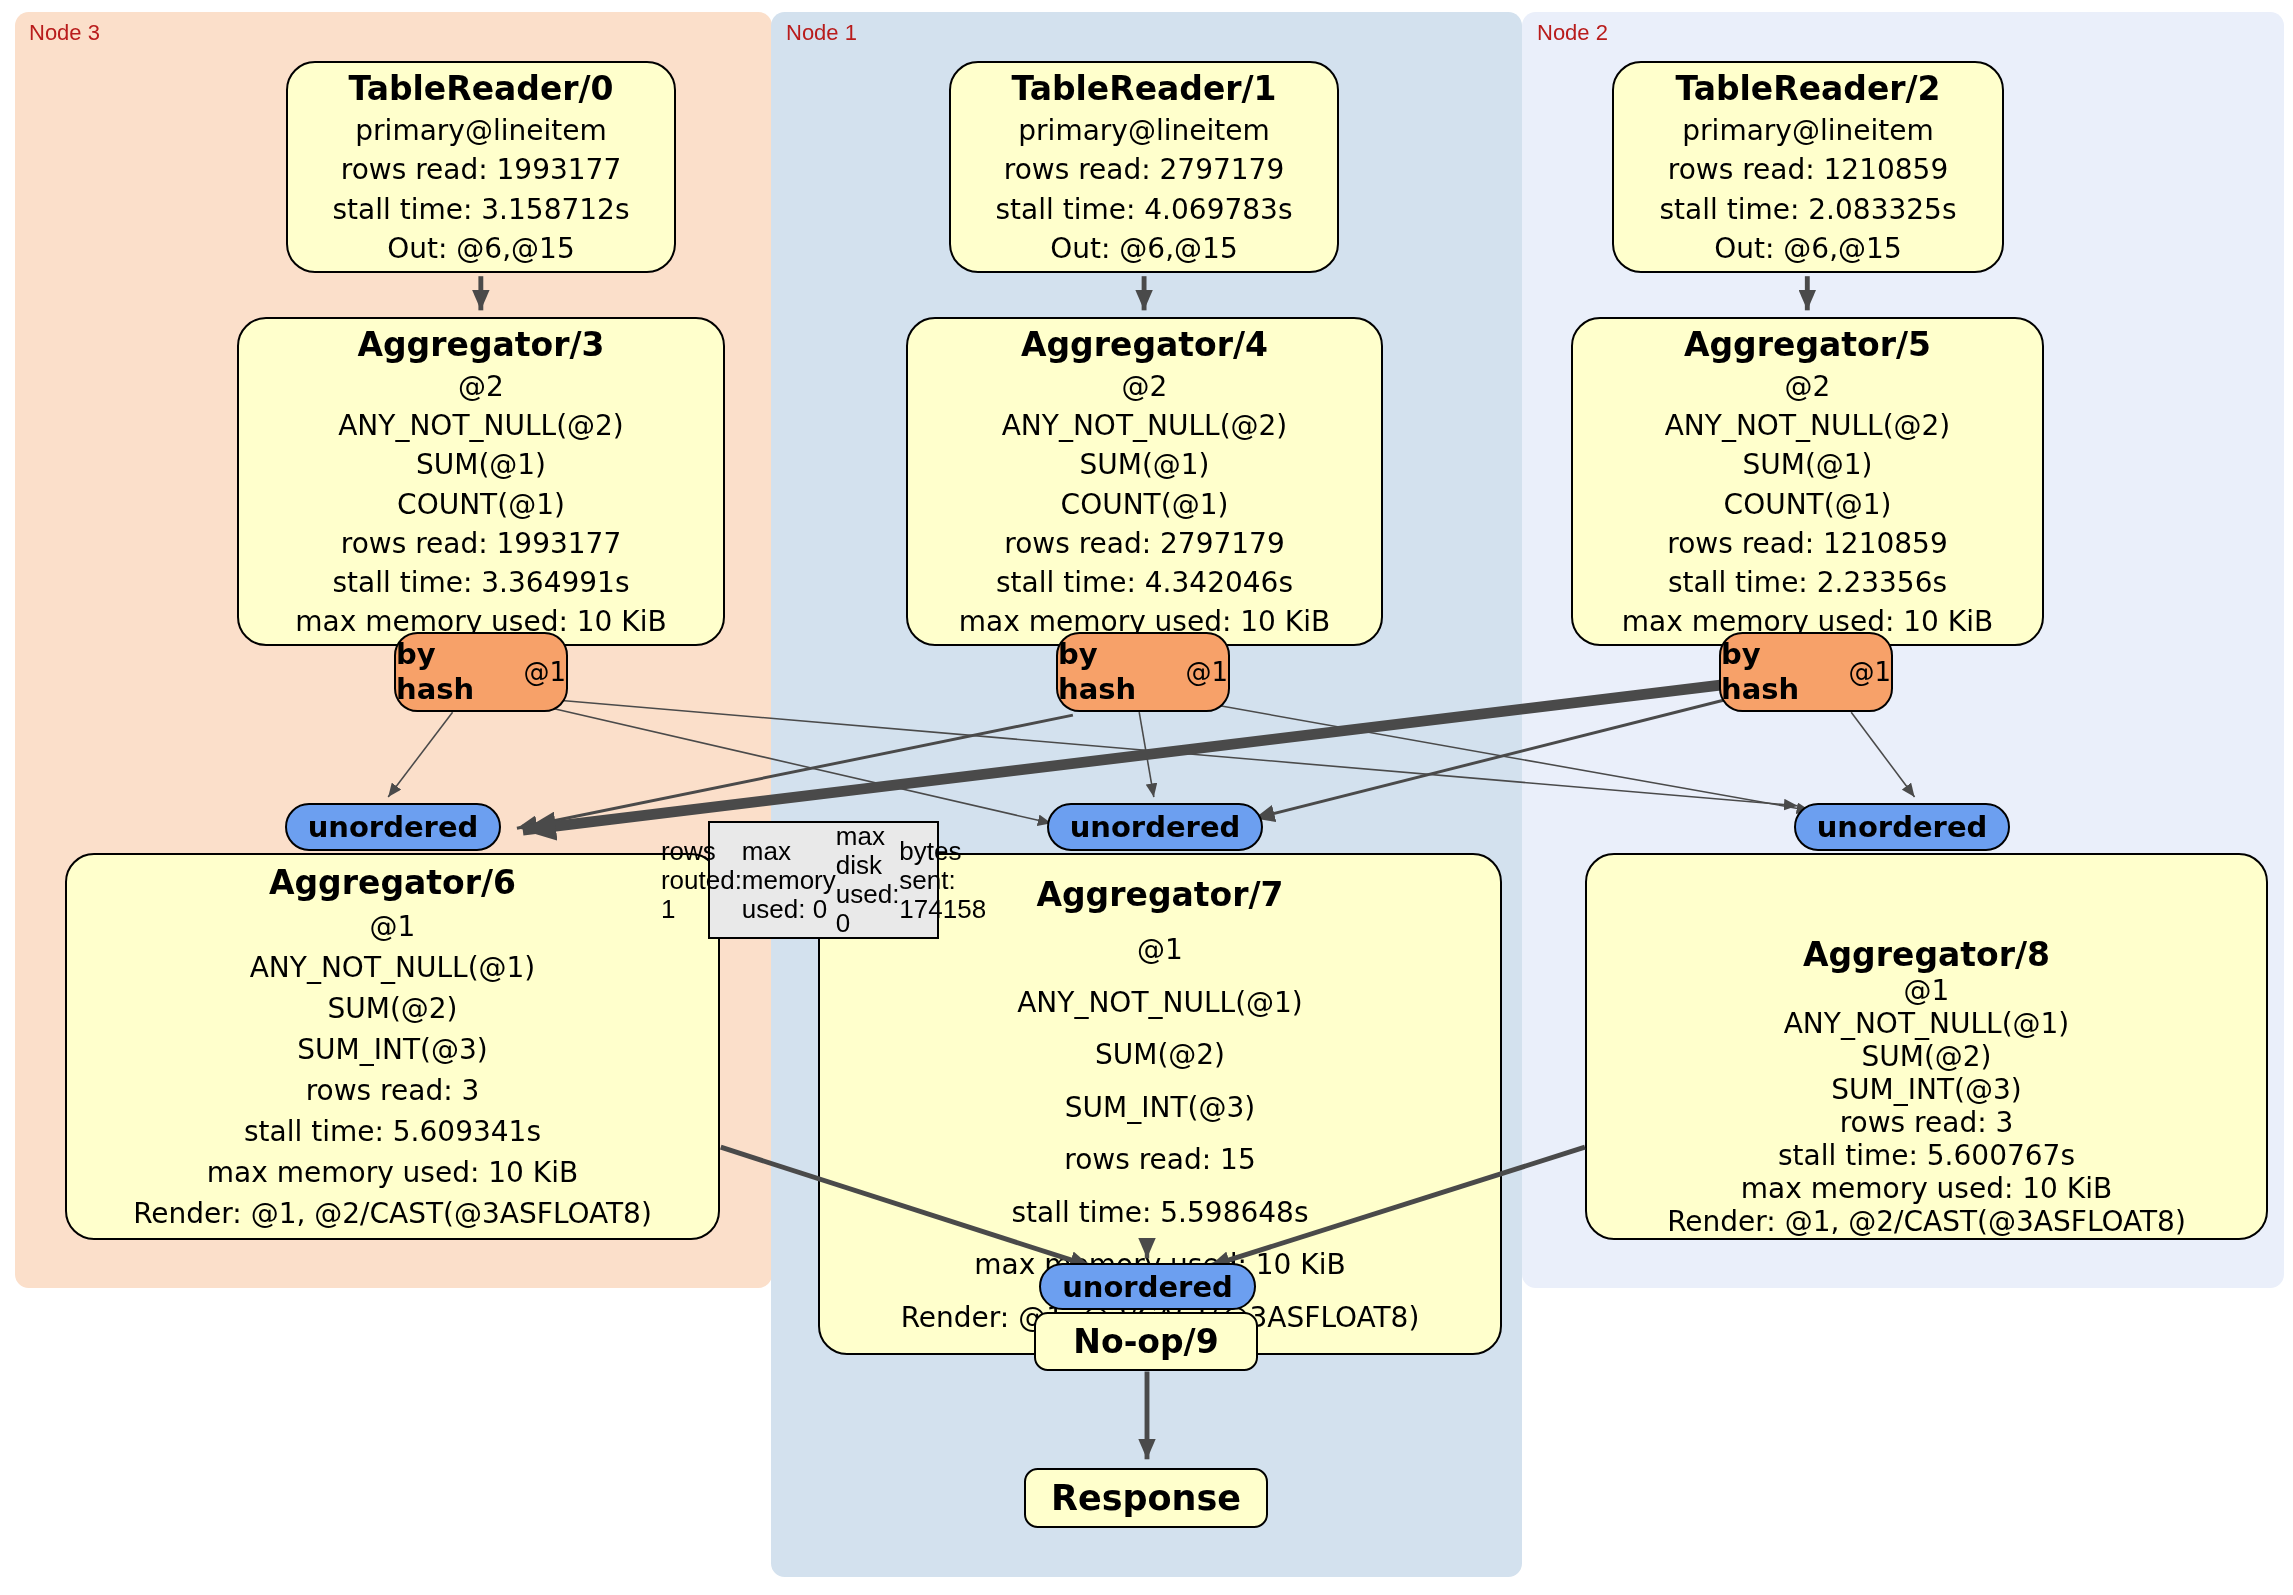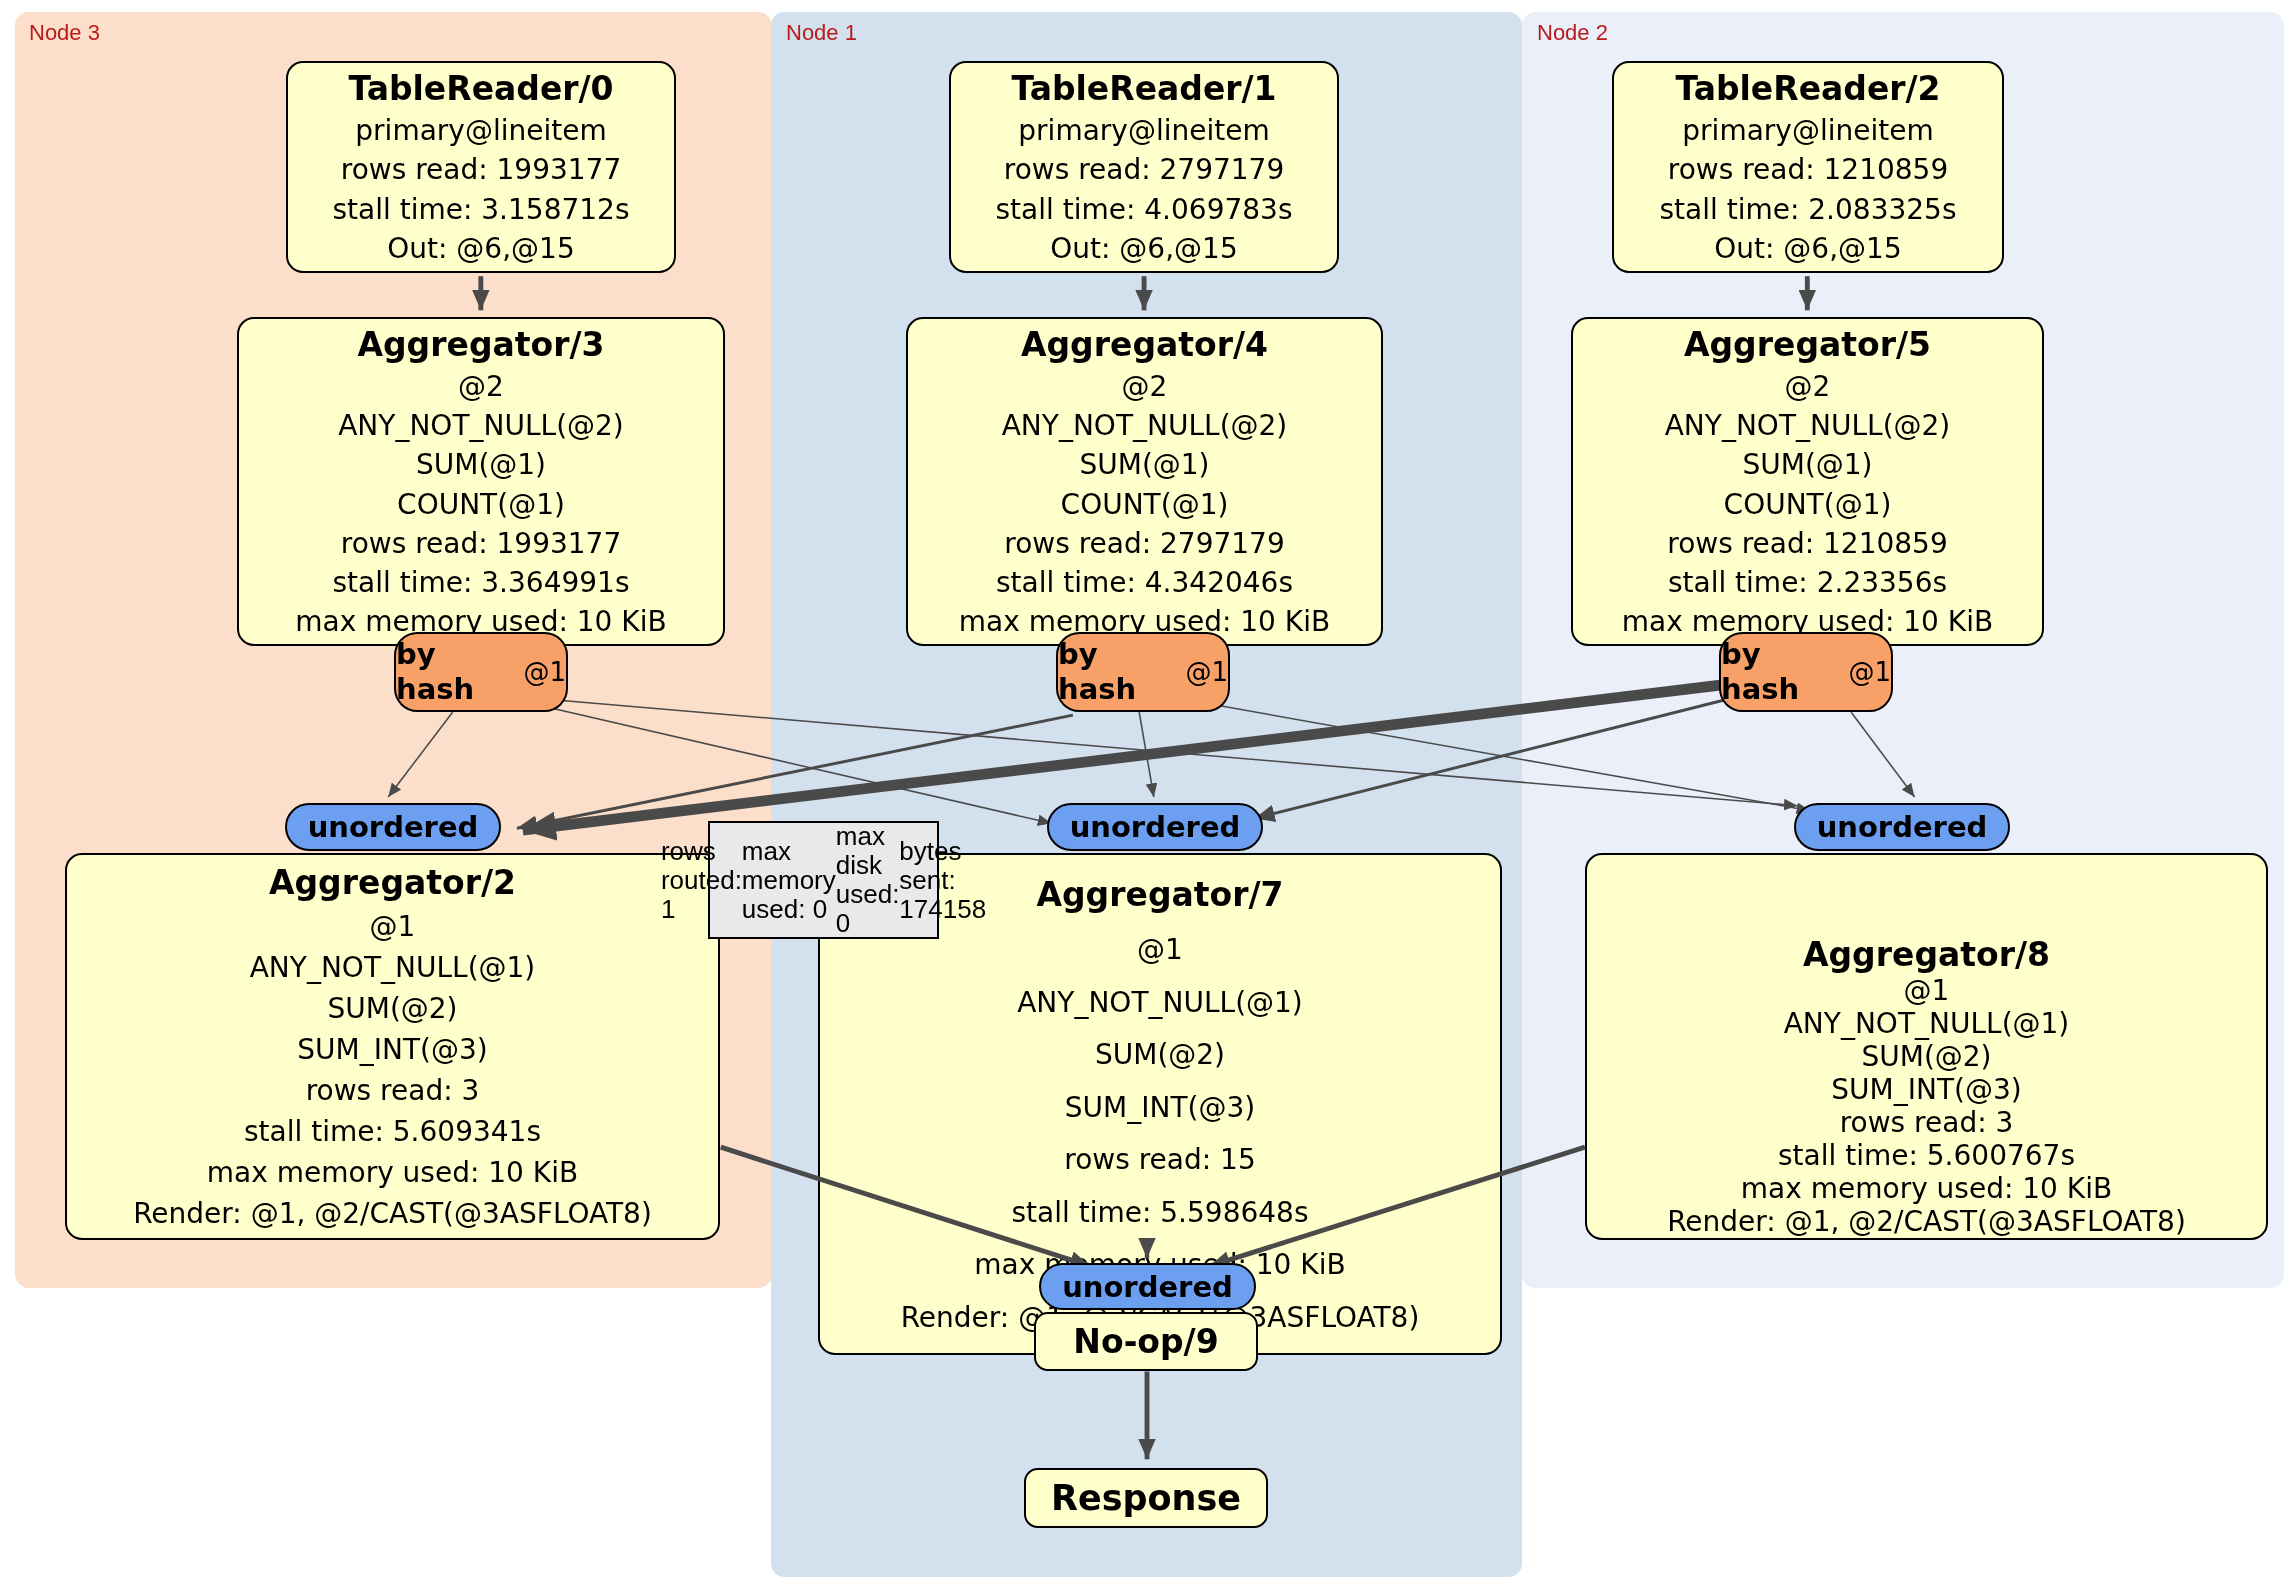--- a/index.html
+++ b/index.html
@@ -1,20 +1,20 @@
 <!DOCTYPE html>
 <html><head>
 <meta charset="utf-8">
 <style>
   html,body{margin:0;padding:0;background:#ffffff;}
   .stage{position:relative;width:2294px;height:1596px;background:#ffffff;overflow:hidden;
          font-family:"DejaVu Sans",sans-serif;}
   .panel{position:absolute;border-radius:13.7px;}
   .panel-label{position:absolute;font-family:"Liberation Sans",sans-serif;font-size:22px;color:#b91c1c;}
-  .box{position:absolute;background:#ffffcc;border:2.9px solid #000;border-radius:17px;
+  .box{position:absolute;background:#ffffcc;border:2.9px solid #000;border-radius:29px;
        box-sizing:border-box;display:flex;flex-direction:column;justify-content:space-evenly;
        align-items:center;text-align:center;color:#000;z-index:5;}
   .box .title{font-weight:bold;font-size:33px;white-space:nowrap;}
   .box .bl{font-size:28px;white-space:nowrap;}
   .pill-orange{position:absolute;background:#f7a169;border:2.9px solid #000;border-radius:23.4px;
        box-sizing:border-box;display:flex;flex-direction:row;justify-content:center;
        align-items:center;z-index:15;}
   .pill-orange .rl{font-weight:bold;font-size:29px;line-height:35px;}
   .pill-orange .rk{font-size:26px;line-height:31px;}
   .pill-blue{position:absolute;background:#6c9ff0;border:2.9px solid #000;border-radius:25px;
@@ -145,21 +145,21 @@
     <span>unordered</span>
   </div>
   <div class="pill-blue" style="left:1047px;top:803px;width:216px;height:48px;">
     <span>unordered</span>
   </div>
   <div class="pill-blue" style="left:1794px;top:803px;width:216px;height:48px;">
     <span>unordered</span>
   </div>
 
   <div class="box" style="left:65px;top:853px;width:655px;height:387px;">
-    <div class="title">Aggregator/2</div>
+    <div class="title">Aggregator/6</div>
     <div class="bl">@1</div>
     <div class="bl">ANY_NOT_NULL(@1)</div>
     <div class="bl">SUM(@2)</div>
     <div class="bl">SUM_INT(@3)</div>
     <div class="bl">rows read: 3</div>
     <div class="bl">stall time: 5.609341s</div>
     <div class="bl">max memory used: 10 KiB</div>
     <div class="bl">Render: @1, @2/CAST(@3ASFLOAT8)</div>
   </div>
   <div class="box" style="left:818px;top:853px;width:684px;height:502px;">

